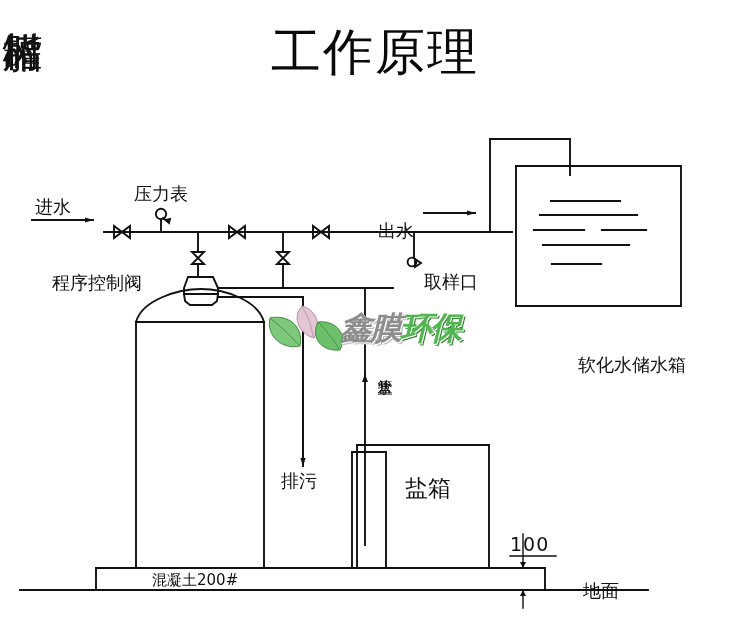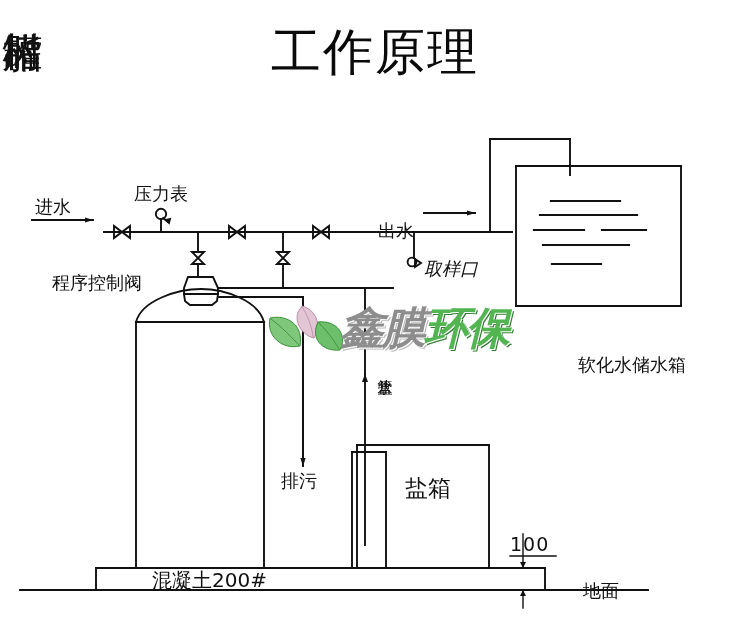--- a/index.html
+++ b/index.html
@@ -38,21 +38,21 @@
     white-space: nowrap;
   }
   .lbl {
     position: absolute;
     color: #111111;
     font-size: 18px;
     line-height: 21px;
     white-space: nowrap;
     font-family: "DejaVu Sans", "Liberation Sans", sans-serif;
   }
-  .lbl-sm { font-size: 20px; }
+  .lbl-sm { font-size: 15px; }
   .lbl-num {
     font-size: 19px;
     font-family: "DejaVu Sans", "Liberation Sans", sans-serif;
     letter-spacing: 1px;
   }
   .vert {
     writing-mode: vertical-rl;
     text-orientation: upright;
     line-height: 17px;
     font-size: 15px;
@@ -72,21 +72,21 @@
     left: 258px;
     top: 296px;
     width: 270px;
     height: 72px;
     pointer-events: none;
   }
   #wm-text {
     position: absolute;
     left: 82px;
     top: 6px;
-    font-size: 44px;
+    font-size: 32px;
     line-height: 52px;
     font-weight: bold;
     font-style: italic;
     letter-spacing: -2px;
     white-space: nowrap;
     font-family: "DejaVu Sans", "Liberation Sans", sans-serif;
   }
   .wm-gray {
     color: #8d8d8d;
     text-shadow: 1px 1px 0 #ffffff, 2px 2px 0 #bdbdbd;
@@ -251,21 +251,21 @@
   </svg>
 
   <div class="lbl" style="left:35px; top:196px;">进水</div>
 
   <div class="lbl" style="left:134px; top:183px;">压力表</div>
 
   <div class="lbl" style="left:52px; top:272px;">程序控制阀</div>
 
   <div class="lbl" style="left:378px; top:199px;margin-top:21px;">出水</div>
 
-  <div class="lbl" style="left:424px; top:258px;font-style:italic;">取样口</div>
+  <div class="lbl" style="left:424px; top:271px;">取样口</div>
 
   <div class="lbl" style="left:578px; top:310px;margin-top:44px;">软化水储水箱</div>
 
   <div class="tank-lbl" style="left:181px; top:367px;">树脂罐</div>
 
   <div class="lbl" style="left:281px; top:470px;">排污</div>
 
   <div class="lbl vert" style="left:376px; top:368px;">盐水管</div>
 
   <div class="lbl" style="left:405px; top:478px; font-size:23px;">盐箱</div>

